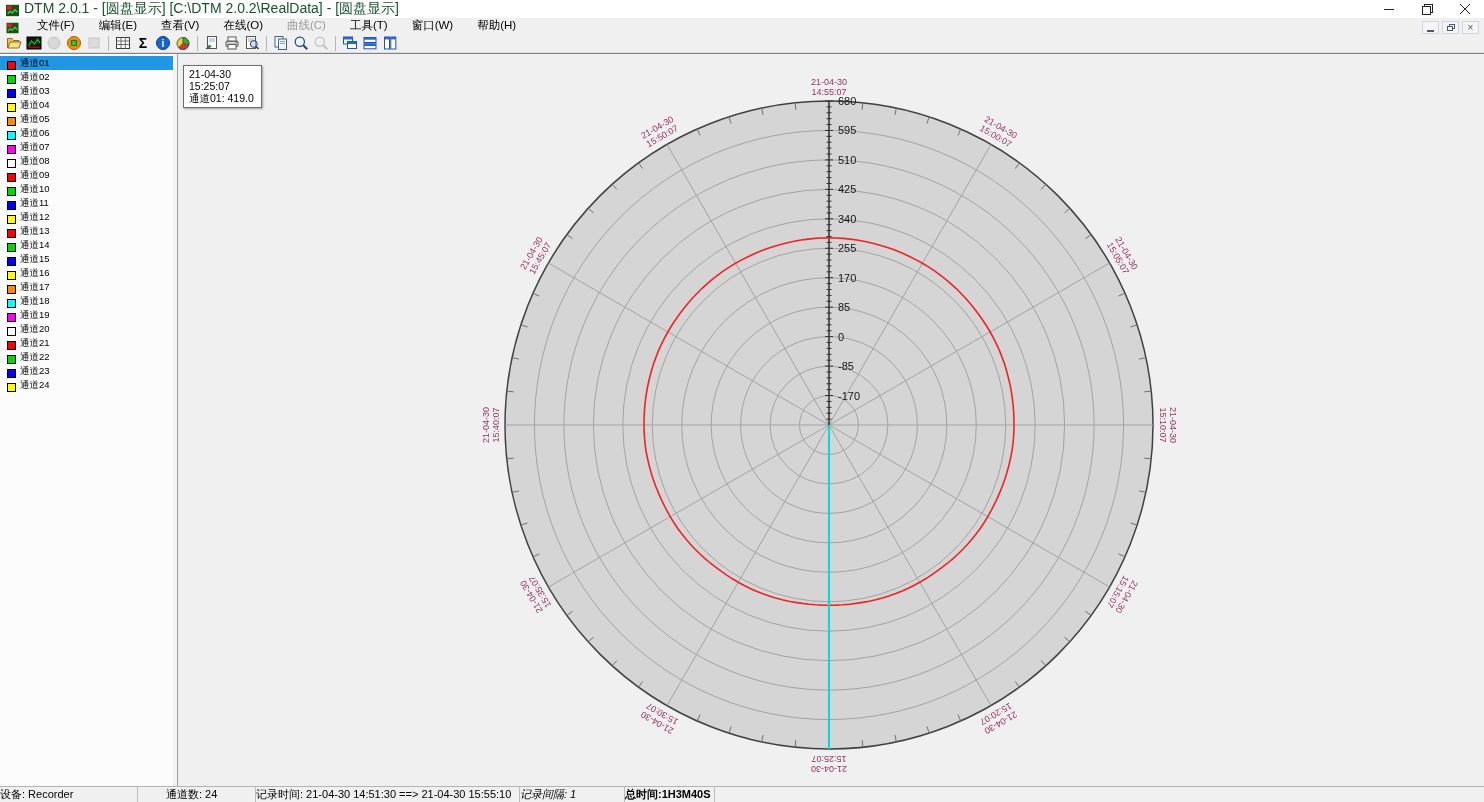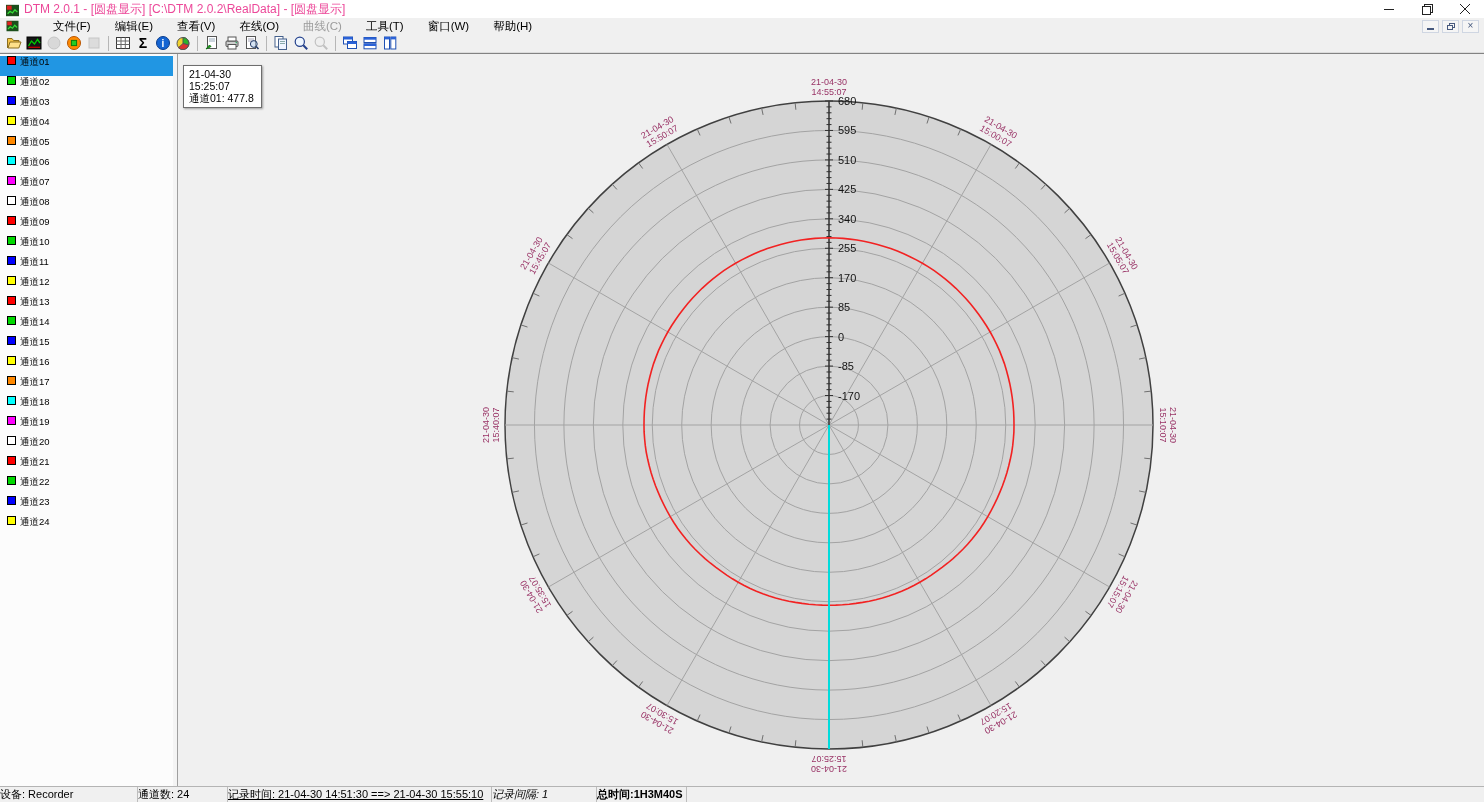--- a/index.html
+++ b/index.html
@@ -3,27 +3,27 @@
 <meta charset="utf-8">
 <style>
   * { box-sizing: border-box; margin:0; padding:0; }
   html,body { width:1484px; height:802px; overflow:hidden; }
   body { font-family:"Liberation Sans","DejaVu Sans",sans-serif; background:#fff; color:#000; }
   .window { width:1484px; height:802px; display:flex; flex-direction:column; outline:1px solid #8a8a8a; }
 
   
   .titlebar { height:18px; background:#ffffff; display:flex; align-items:center; flex:0 0 auto; }
   .app-icon { width:13px; height:13px; margin:0 5px 0 6px; flex:0 0 auto; }
-  .title-text { font-size:12px; color:#ec4899; white-space:nowrap; }
+  .title-text { font-size:14px; color:#14532d; white-space:nowrap; }
   .win-controls { margin-left:auto; display:flex; height:100%; }
   .win-btn { width:38px; height:18px; display:flex; align-items:center; justify-content:center; color:#222; }
   .win-btn svg { display:block; }
 
   
-  .menubar { height:16px; background:#f0f0f0; display:flex; align-items:center; font-size:11.5px; flex:0 0 auto;gap:16px; }
+  .menubar { height:16px; background:#f0f0f0; display:flex; align-items:flex-end; font-size:11.5px; flex:0 0 auto; }
   .menubar .doc-icon { width:13px; height:12px; margin:0 6px 0 6px; }
   .menu-item { padding:1px 12px; white-space:nowrap; }
   .menu-item.disabled { color:#9b9b9b; }
   .child-controls { margin-left:auto; display:flex; gap:3px; padding-right:5px; }
   .cw-btn { width:17px; height:13px; background:#f5f5f5; border:1px solid #cfd6e2; display:flex; align-items:center; justify-content:center; color:#46597e; font-size:10px; line-height:10px; }
   .cw-bar { width:7px; height:2px; background:#46597e; margin-top:6px; }
   .cw-rest { position:relative; width:8px; height:7px; }
   .cw-rest i { position:absolute; border:1px solid #46597e; width:6px; height:5px; display:block; }
   .cw-rest i:first-child { right:0; top:0; }
   .cw-rest i:last-child { left:0; bottom:0; background:#f5f5f5; }
@@ -31,21 +31,21 @@
   
   .toolbar { height:19px; background:#f0f0f0; display:flex; align-items:center; padding-left:4px; flex:0 0 auto; border-bottom:1px solid #dcdcdc; }
   .tool-btn { width:20px; height:18px; display:flex; align-items:center; justify-content:center; }
   .tool-btn svg { width:16px; height:16px; display:block; }
   .tool-btn.disabled { opacity:.45; filter:grayscale(1); }
   .tool-sep { width:1px; height:15px; background:#b6b6b6; margin:0 4px; }
 
   
   .main { flex:1 1 auto; display:flex; border-top:1px solid #828282; background:#f0f0f0; min-height:0; }
   .channel-list { width:173px; background:#fcfcfc; padding-top:2px; flex:0 0 auto; }
-  .ch-row { height:20px; display:flex; align-items:flex-start; font-size:9.5px; }
+  .ch-row { height:14px; display:flex; align-items:flex-end; font-size:9.5px; }
   .ch-row .swatch { width:9px; height:9px; border:1px solid #000; margin:0 4px 0 7px; flex:0 0 auto; }
   .ch-row.selected { background:#2196e3; }
   .splitter { width:4px; background:#f4f4f4; flex:0 0 auto; }
   .chart-area { flex:1 1 auto; position:relative; background:#f0f0f0; border-left:1px solid #9f9f9f; overflow:hidden; }
   .chart-area svg { position:absolute; left:0; top:0; }
   .tooltip { position:absolute; left:5px; top:11px; background:#ffffff; border:1px solid #6e6e6e; box-shadow:1px 1px 2px rgba(0,0,0,.35); padding:2px 7px 3px 5px; font-size:10.5px; line-height:12px; z-index:5; white-space:nowrap; }
 
   
   .statusbar { height:16px; background:#f0f0f0; border-top:1px solid #b4b4b4; display:flex; align-items:center; font-size:11px; flex:0 0 auto; }
   .status-sec { height:100%; display:flex; align-items:center; border-right:1px solid #bdbdbd; white-space:nowrap; overflow:hidden; }
@@ -347,21 +347,21 @@
         <div class="ch-row">
           <span class="swatch" style="background: rgb(255, 255, 0);"></span>
           <span>通道24</span>
         </div>
       </div>
     <div class="splitter"></div>
     <div class="chart-area">
       <div class="tooltip" id="tooltip">
           <div>21-04-30</div>
           <div>15:25:07</div>
-          <div>通道01: 477.8</div>
+          <div>通道01: 419.0</div>
         </div>
       <svg id="chart" width="1306" height="733">
           <circle cx="651" cy="371" r="324" fill="#d5d5d5" stroke="#404040" stroke-width="1.5"></circle>
           <circle cx="651" cy="371" r="29.454545454545453" fill="none" stroke="#a3a3a3" stroke-width="1"></circle>
           <circle cx="651" cy="371" r="58.90909090909091" fill="none" stroke="#a3a3a3" stroke-width="1"></circle>
           <circle cx="651" cy="371" r="88.36363636363636" fill="none" stroke="#a3a3a3" stroke-width="1"></circle>
           <circle cx="651" cy="371" r="117.81818181818181" fill="none" stroke="#a3a3a3" stroke-width="1"></circle>
           <circle cx="651" cy="371" r="147.27272727272728" fill="none" stroke="#a3a3a3" stroke-width="1"></circle>
           <circle cx="651" cy="371" r="176.72727272727272" fill="none" stroke="#a3a3a3" stroke-width="1"></circle>
           <circle cx="651" cy="371" r="206.1818181818182" fill="none" stroke="#a3a3a3" stroke-width="1"></circle>
@@ -532,20 +532,20 @@
           </g>
           <g transform="translate(482.5,79.1) rotate(330)">
             <text text-anchor="middle" font-size="9" fill="#993366" font-family="&quot;Liberation Sans&quot;,&quot;DejaVu Sans&quot;,sans-serif"><tspan x="0" y="-3.5">21-04-30</tspan><tspan x="0" y="6.5">15:50:07</tspan></text>
           </g>
         </svg>
     </div>
   </div>
 
   <div class="statusbar" id="statusbar">
       <div class="status-sec" style="width: 138px;">设备: Recorder</div>
-      <div class="status-sec" style="width: 90px;">通道数: 24</div>
-      <div class="status-sec" style="width: 264px; text-decoration: underline;">记录时间: 21-04-30 14:51:30 ==&gt; 21-04-30 15:55:10</div>
+      <div class="status-sec" style="width: 90px; margin-left: 28px;">通道数: 24</div>
+      <div class="status-sec" style="width: 264px;">记录时间: 21-04-30 14:51:30 ==&gt; 21-04-30 15:55:10</div>
       <div class="status-sec" style="width: 105px; font-style: italic;">记录间隔: 1</div>
       <div class="status-sec" style="width: 90px; font-weight: bold;">总时间:1H3M40S</div>
       <div class="status-sec"></div>
     </div>
 
 </div>
 
 </body></html>

